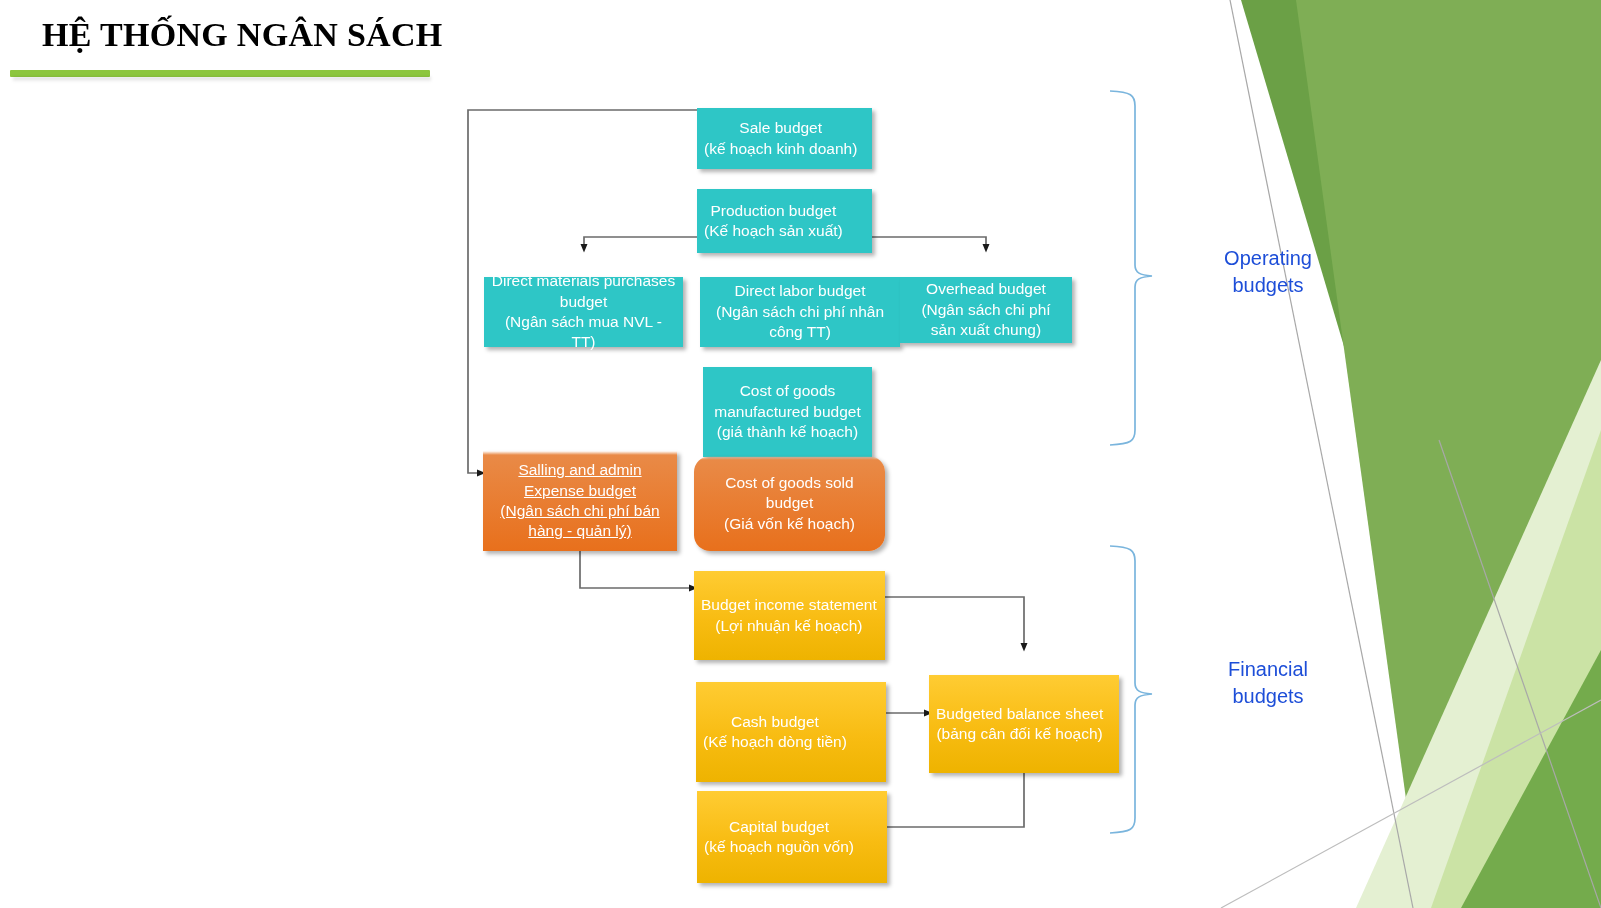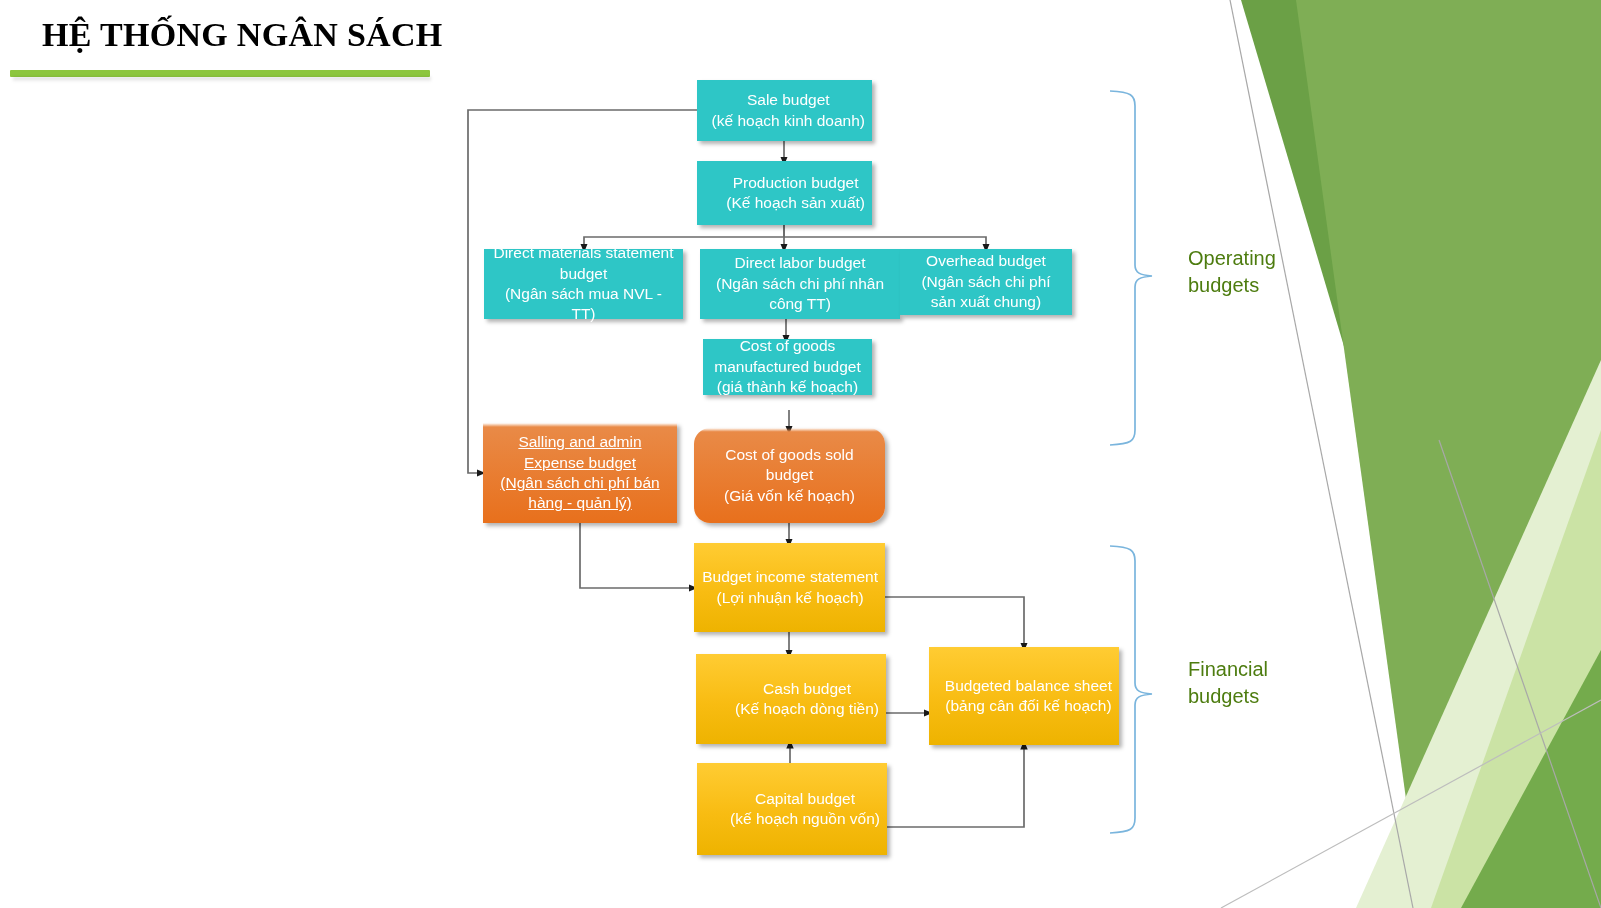--- a/index.html
+++ b/index.html
@@ -66,39 +66,41 @@
     inset: 0;
     width: 1601px;
     height: 908px;
   }
 
   .node {
     position: absolute;
     box-sizing: border-box;
     display: flex;
     align-items: center;
-    justify-content: flex-end;
+    justify-content: flex-start;
     text-align: center;
     color: #ffffff;
     font-size: 15.5px;
     line-height: 1.32;
     padding: 4px 7px;
     box-shadow: 3px 3px 4px rgba(0,0,0,.30);
     white-space: pre-line;
+    margin-top: 28px;
   }
   .node.teal   { background: #2ec6c6; }
   .node.orange { background: linear-gradient(to bottom, #ea8743 0%, #e8accd00 0%, #e98a47 4%, #e8701c 100%); }
   .node.yellow { background: linear-gradient(to bottom, #ffcc33 0%, #f8bc12 55%, #eeb300 100%); }
 
   
   .bracket-label {
     position: absolute;
-    color: #4d7c0f;
+    color: #1d4ed8;
     font-size: 20px;
     line-height: 1.35;
+    text-align: center;
     white-space: pre-line;
   }
 </style>
 </head>
 <body>
 
 <div id="slide">
 
   <svg id="decor" viewBox="0 0 420 908" preserveAspectRatio="none">
     <polygon points="60,0 420,0 420,908 330,908" fill="#6ba046"></polygon>
@@ -166,55 +168,55 @@
       <span>Sale budget
 (kế hoạch kinh doanh)</span>
     </div>
 
     <div class="node teal" style="left:697px; top:161px; width:175px; height:64px;">
       <span>Production budget
 (Kế hoạch sản xuất)</span>
     </div>
 
     <div class="node teal" style="left:484px; top:249px; width:199px; height:70px;">
-      <span>Direct materials statement budget
+      <span>Direct materials purchases budget
 (Ngân sách mua NVL - TT)</span>
     </div>
 
     <div class="node teal" style="left:700px; top:249px; width:200px; height:70px;">
       <span>Direct labor budget
 (Ngân sách chi phí nhân công TT)</span>
     </div>
 
     <div class="node teal" style="left:900px; top:249px; width:172px; height:66px;">
       <span>Overhead budget
 (Ngân sách chi phí sản xuất chung)</span>
     </div>
 
-    <div class="node teal" style="left:703px; top:339px; width:169px; height:56px;">
+    <div class="node teal" style="left:703px; top:339px; width:169px; height:90px;">
       <span>Cost of goods manufactured budget
 (giá thành kế hoạch)</span>
     </div>
 
     <div class="node orange" style="left:483px; top:423px; width:194px; height:100px;text-decoration:underline;">
       <span>Salling and admin Expense budget
 (Ngân sách chi phí bán hàng - quản lý)</span>
     </div>
 
     <div class="node orange" style="left:694px; top:428px; width:191px; height:95px;border-radius:16px;">
       <span>Cost of goods sold budget
 (Giá vốn kế hoạch)</span>
     </div>
 
     <div class="node yellow" style="left:694px; top:543px; width:191px; height:89px;">
       <span>Budget income statement
 (Lợi nhuận kế hoạch)</span>
     </div>
 
-    <div class="node yellow" style="left:696px; top:654px; width:190px; height:90px;">
+    <div class="node yellow" style="left:696px; top:654px; width:190px; height:100px;">
       <span>Cash budget
 (Kế hoạch dòng tiền)</span>
     </div>
 
     <div class="node yellow" style="left:929px; top:647px; width:190px; height:98px;">
       <span>Budgeted balance sheet
 (bảng cân đối kế hoạch)</span>
     </div>
 
     <div class="node yellow" style="left:697px; top:763px; width:190px; height:92px;">

